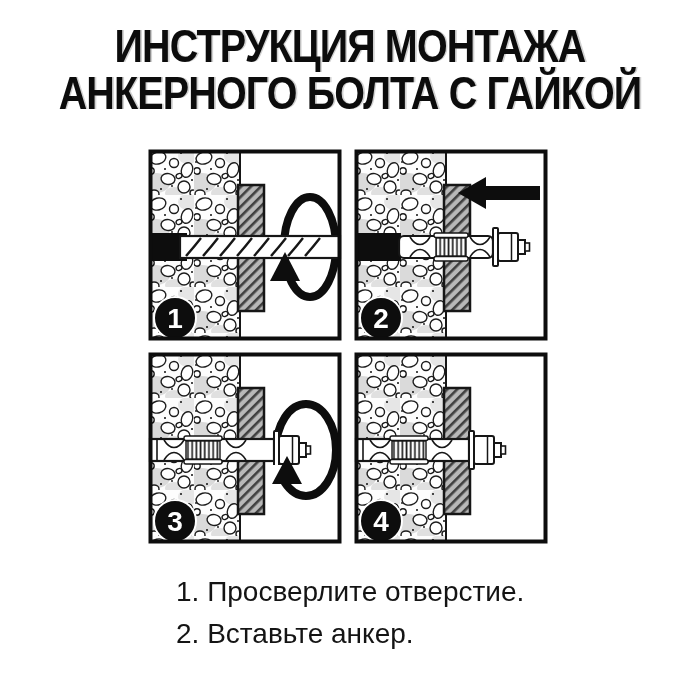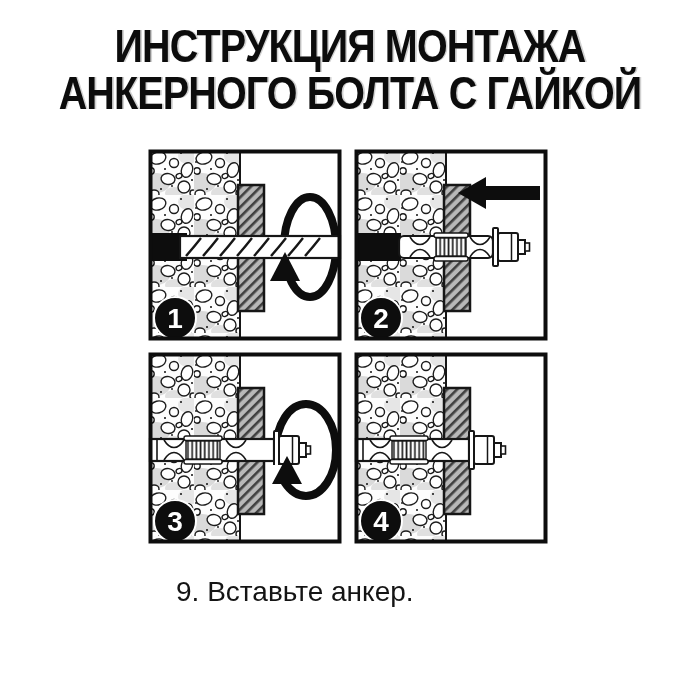--- a/index.html
+++ b/index.html
@@ -185,16 +185,17 @@
           <circle cx="27" cy="169" r="21" fill="#0d0d0d" stroke="#ffffff" stroke-width="2"></circle>
           <text class="badge-num" x="27" y="179" font-size="28" fill="#ffffff" text-anchor="middle">4</text>
         </g>
         <rect x="2.5" y="2.5" width="189" height="187" fill="none" stroke="#0d0d0d" stroke-width="4"></rect>
       </svg>
     </figure>
 
   </div>
 
   <div class="steps">
-    <div>9. Вставьте анкер.</div>
+    <div>1. Просверлите отверстие.</div>
+    <div>2. Вставьте анкер.</div>
   </div>
 
 </div>
 
 </body></html>

